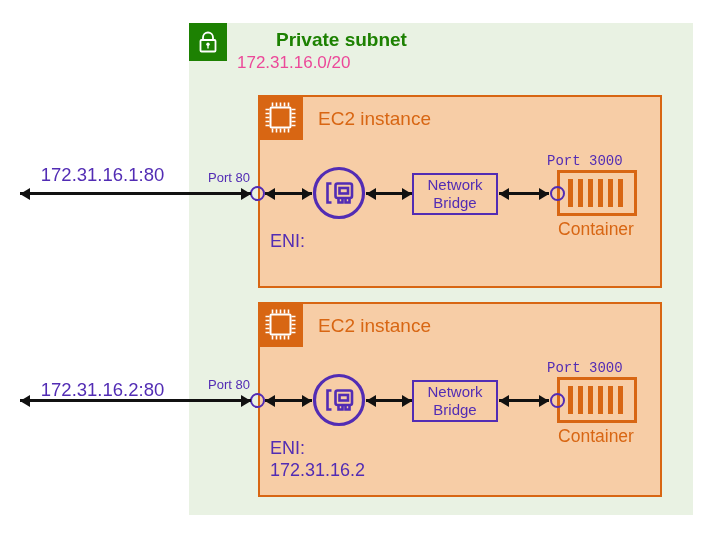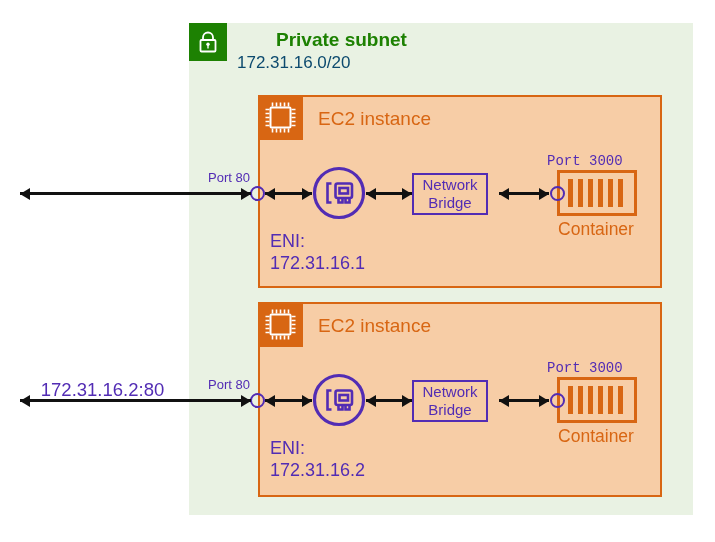--- a/index.html
+++ b/index.html
@@ -5,35 +5,35 @@
   * { margin:0; padding:0; box-sizing:border-box; }
   html,body { background:#fff; }
   body { font-family:"Liberation Sans", sans-serif; }
   .canvas { position:relative; width:715px; height:542px; background:#ffffff; overflow:hidden; }
 
   
   .subnet { position:absolute; left:189px; top:23px; width:504px; height:492px; background:#e9f2e3; }
   .subnet-icon { position:absolute; left:189px; top:23px; width:38px; height:38px; background:#1d8102;
                  display:flex; align-items:center; justify-content:center; z-index:3; }
   .subnet-title { position:absolute; left:249px; top:29px; font-size:19px; font-weight:600; color:#1d8102; z-index:3;margin-left:27px; }
-  .subnet-cidr  { position:absolute; left:237px; top:53px; font-size:17px; color:#0c4a6e; z-index:3; }
+  .subnet-cidr  { position:absolute; left:237px; top:53px; font-size:17px; color:#ec4899; z-index:3; }
 
   
   .instance { position:absolute; left:258px; width:404px; background:#f7cda6; border:2.5px solid #d86613; z-index:2;padding-left:48px; }
   .ec2-icon { position:absolute; left:-2.5px; top:-2.5px; width:45px; height:45px; background:#d86613;
               display:flex; align-items:center; justify-content:center; }
   .ec2-title { position:absolute; left:58px; top:11px; font-size:19px; color:#d86613; }
 
   
   .eni-icon { position:absolute; left:52px; top:69px; width:54px; height:54px; }
   .eni-text { position:absolute; left:10px; top:133px; width:140px; text-align:left;
               font-size:18px; line-height:22px; color:#522cb4; }
 
   
-  .bridge { position:absolute; left:152px; top:76px; width:76px; height:42px; border:2.5px solid #522cb4;
+  .bridge { position:absolute; left:152px; top:76px; width:86px; height:42px; border:2.5px solid #522cb4;
             display:flex; flex-direction:column; align-items:center; justify-content:center;
             font-size:15px; line-height:18px; color:#522cb4; background:transparent; }
 
   
   .container-port { position:absolute; left:287px; top:56px; font-size:14px; color:#522cb4;font-family:Liberation Mono, monospace; }
   .container-box  { position:absolute; left:297px; top:73px; width:80px; height:46px; border:3px solid #d86613; }
   .container-stripes { position:absolute; left:8px; right:7px; top:6px; bottom:6px;
             background:repeating-linear-gradient(90deg, #d86613 0 5px, transparent 5px 10px); }
   .container-label { position:absolute; left:276px; top:122px; width:120px; text-align:center;
             font-size:17.5px; color:#d86613; }
@@ -94,21 +94,20 @@
           <path d="M19.5 17.5 H15.5 V36.5 H19.5"></path>
           <rect x="23.5" y="17.5" width="16.5" height="14.5" rx="2"></rect>
           <rect x="27.5" y="22" width="8.5" height="5.5"></rect>
           <path d="M26.5 32 v4.5 h4 V32"></path>
           <path d="M33.5 32 v4.5 h4 V32"></path>
         </g>
       </svg>
     </div>
     <div class="eni-text">
       <div>ENI:</div>
-      <div>172.31.16.1</div>
     </div>
 
     <div class="bridge">
       <div>Network</div>
       <div>Bridge</div>
     </div>
 
     <div class="container-port">Port 3000</div>
     <div class="container-box">
       <div class="container-stripes"></div>
@@ -166,20 +165,21 @@
     <div class="container-label">Container</div>
 
     <div class="port-circle" style="left:-10px; top:89px;"></div>
     <div class="port-circle" style="left:290px; top:89px;"></div>
 
     <div class="arrow" style="left:5px;   top:95px; width:47px;"></div>
     <div class="arrow" style="left:106px; top:95px; width:46px;"></div>
     <div class="arrow" style="left:239px; top:95px; width:50px;"></div>
   </div>
 
+  <div class="ext-endpoint" style="top:164px;">172.31.16.1:80</div>
   <div class="ext-port" style="top:170px;">Port 80</div>
   <div class="arrow" style="left:20px; top:192px; width:231px;"></div>
 
   <div class="ext-endpoint" style="top:379px;text-align:center;">172.31.16.2:80</div>
   <div class="ext-port" style="top:377px;">Port 80</div>
   <div class="arrow" style="left:20px; top:399px; width:231px;"></div>
 
 </div>
 
 </body></html>

